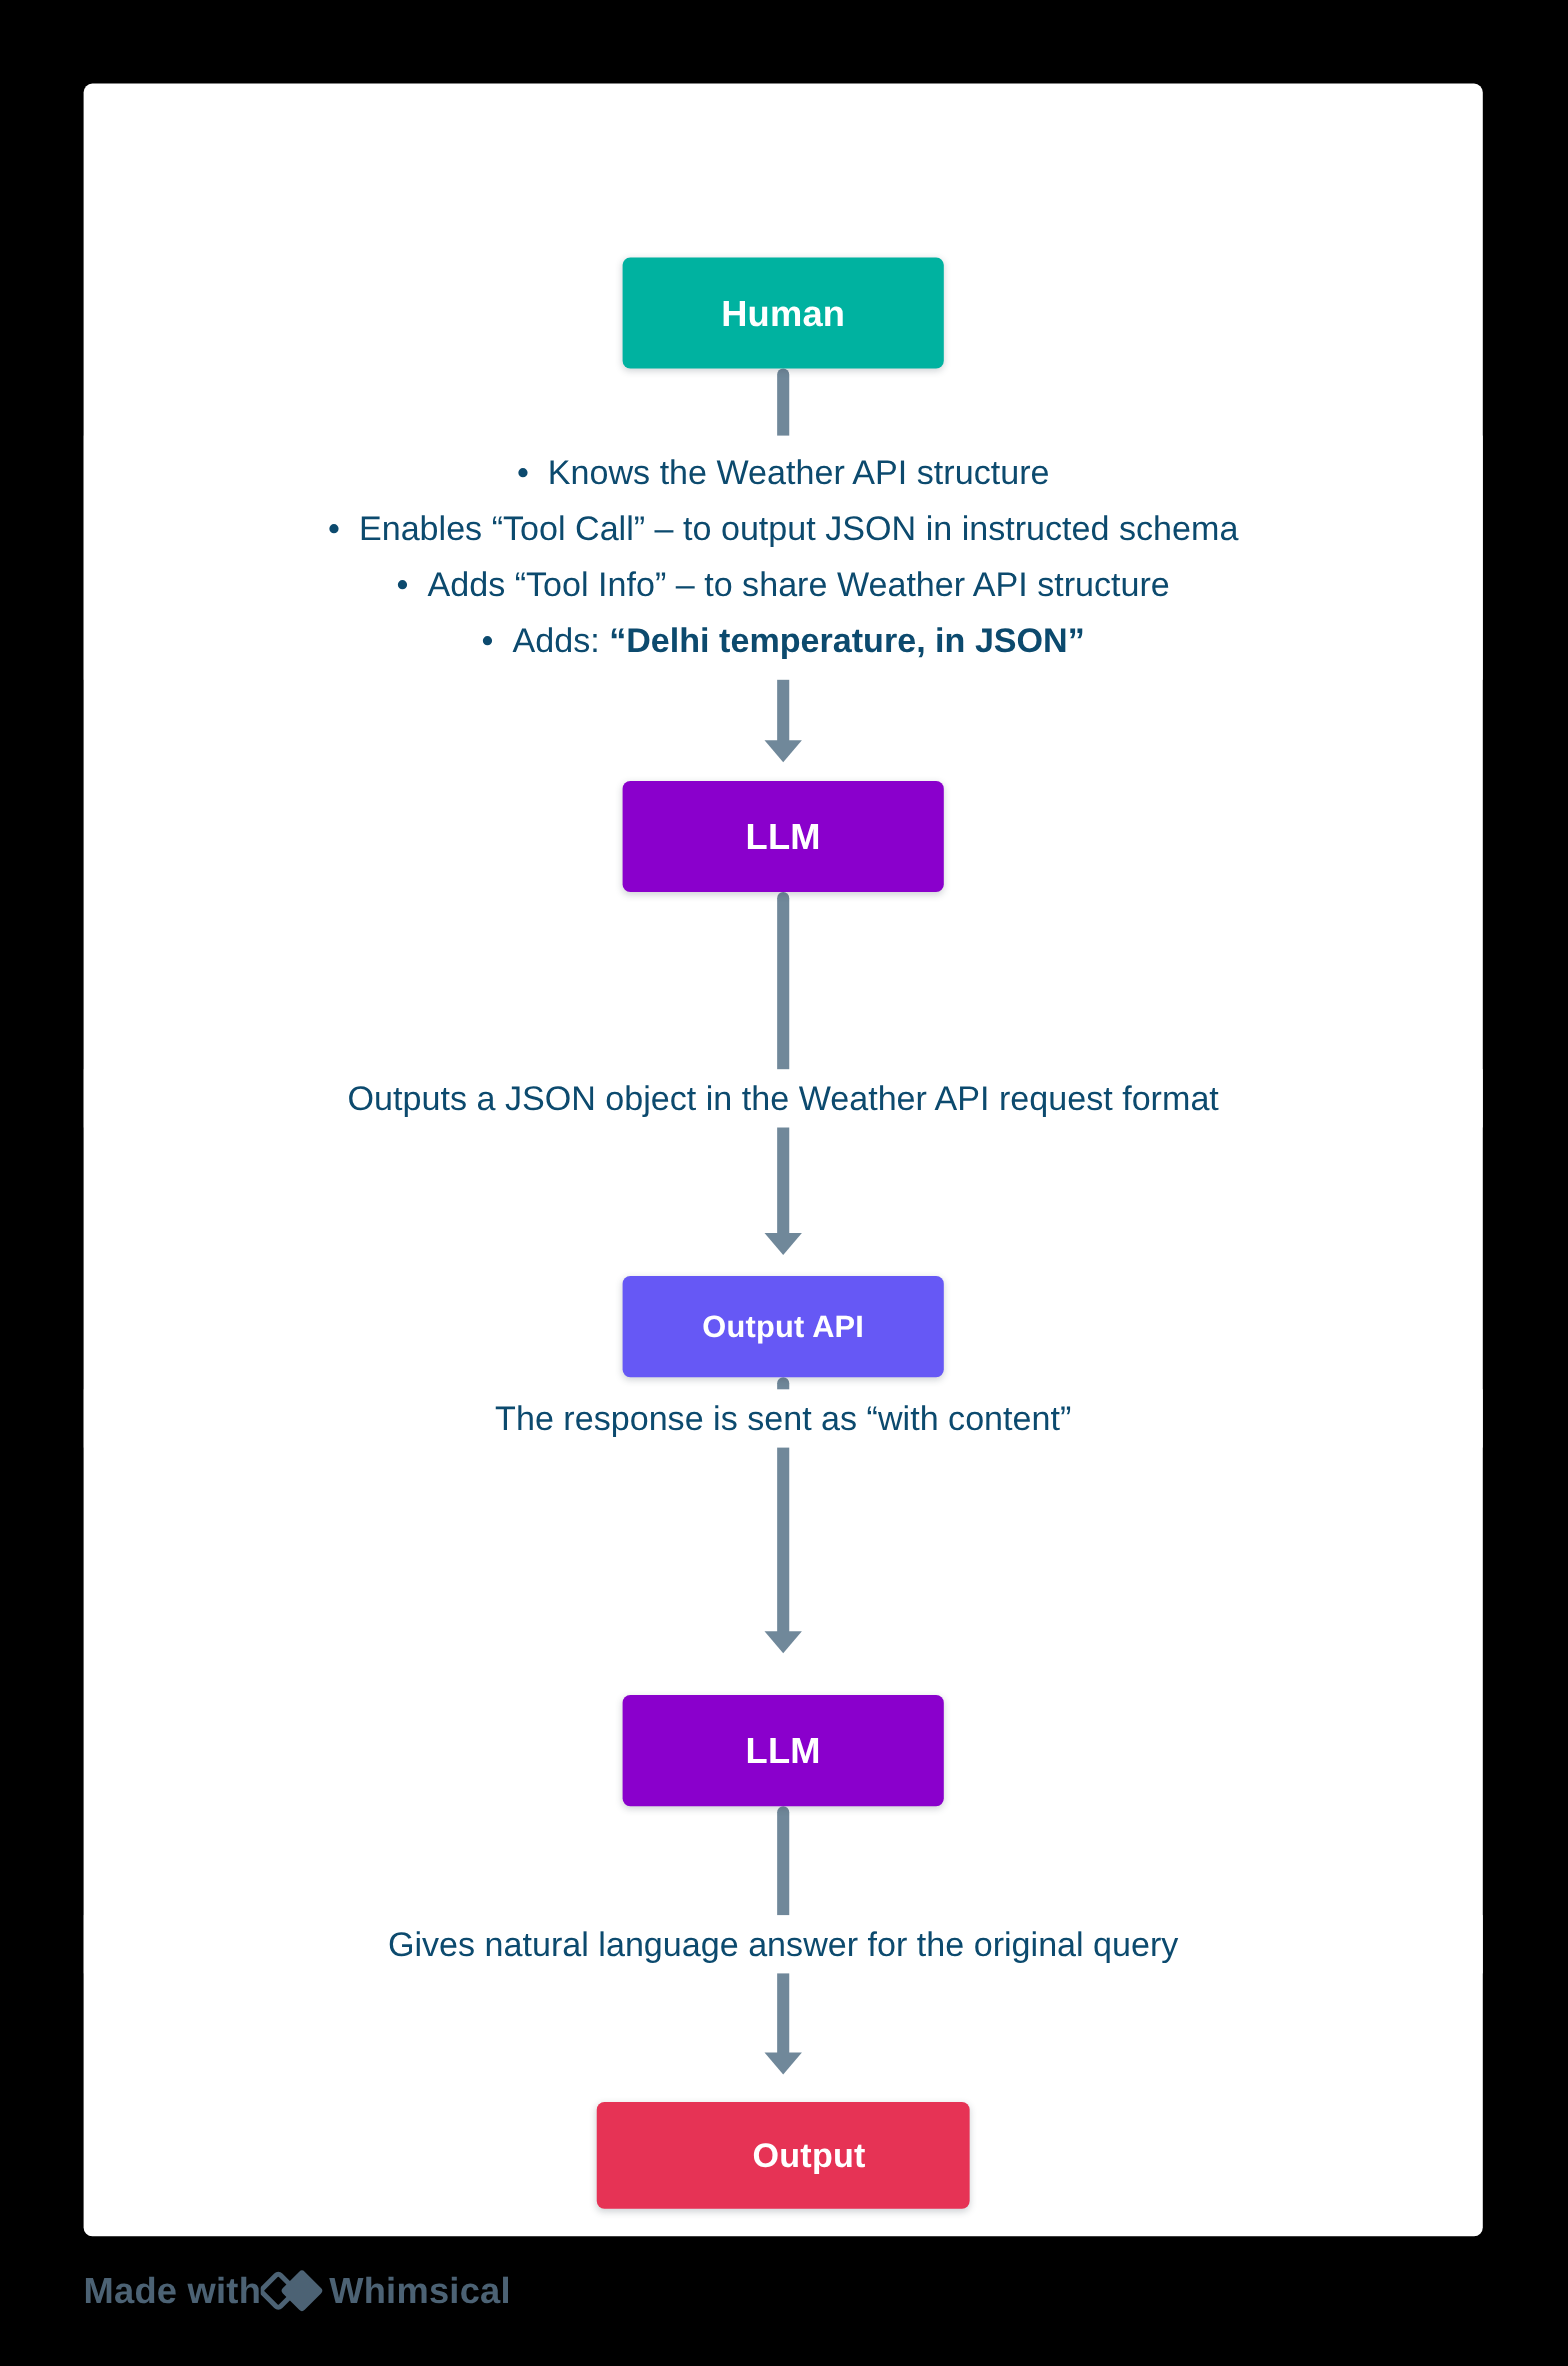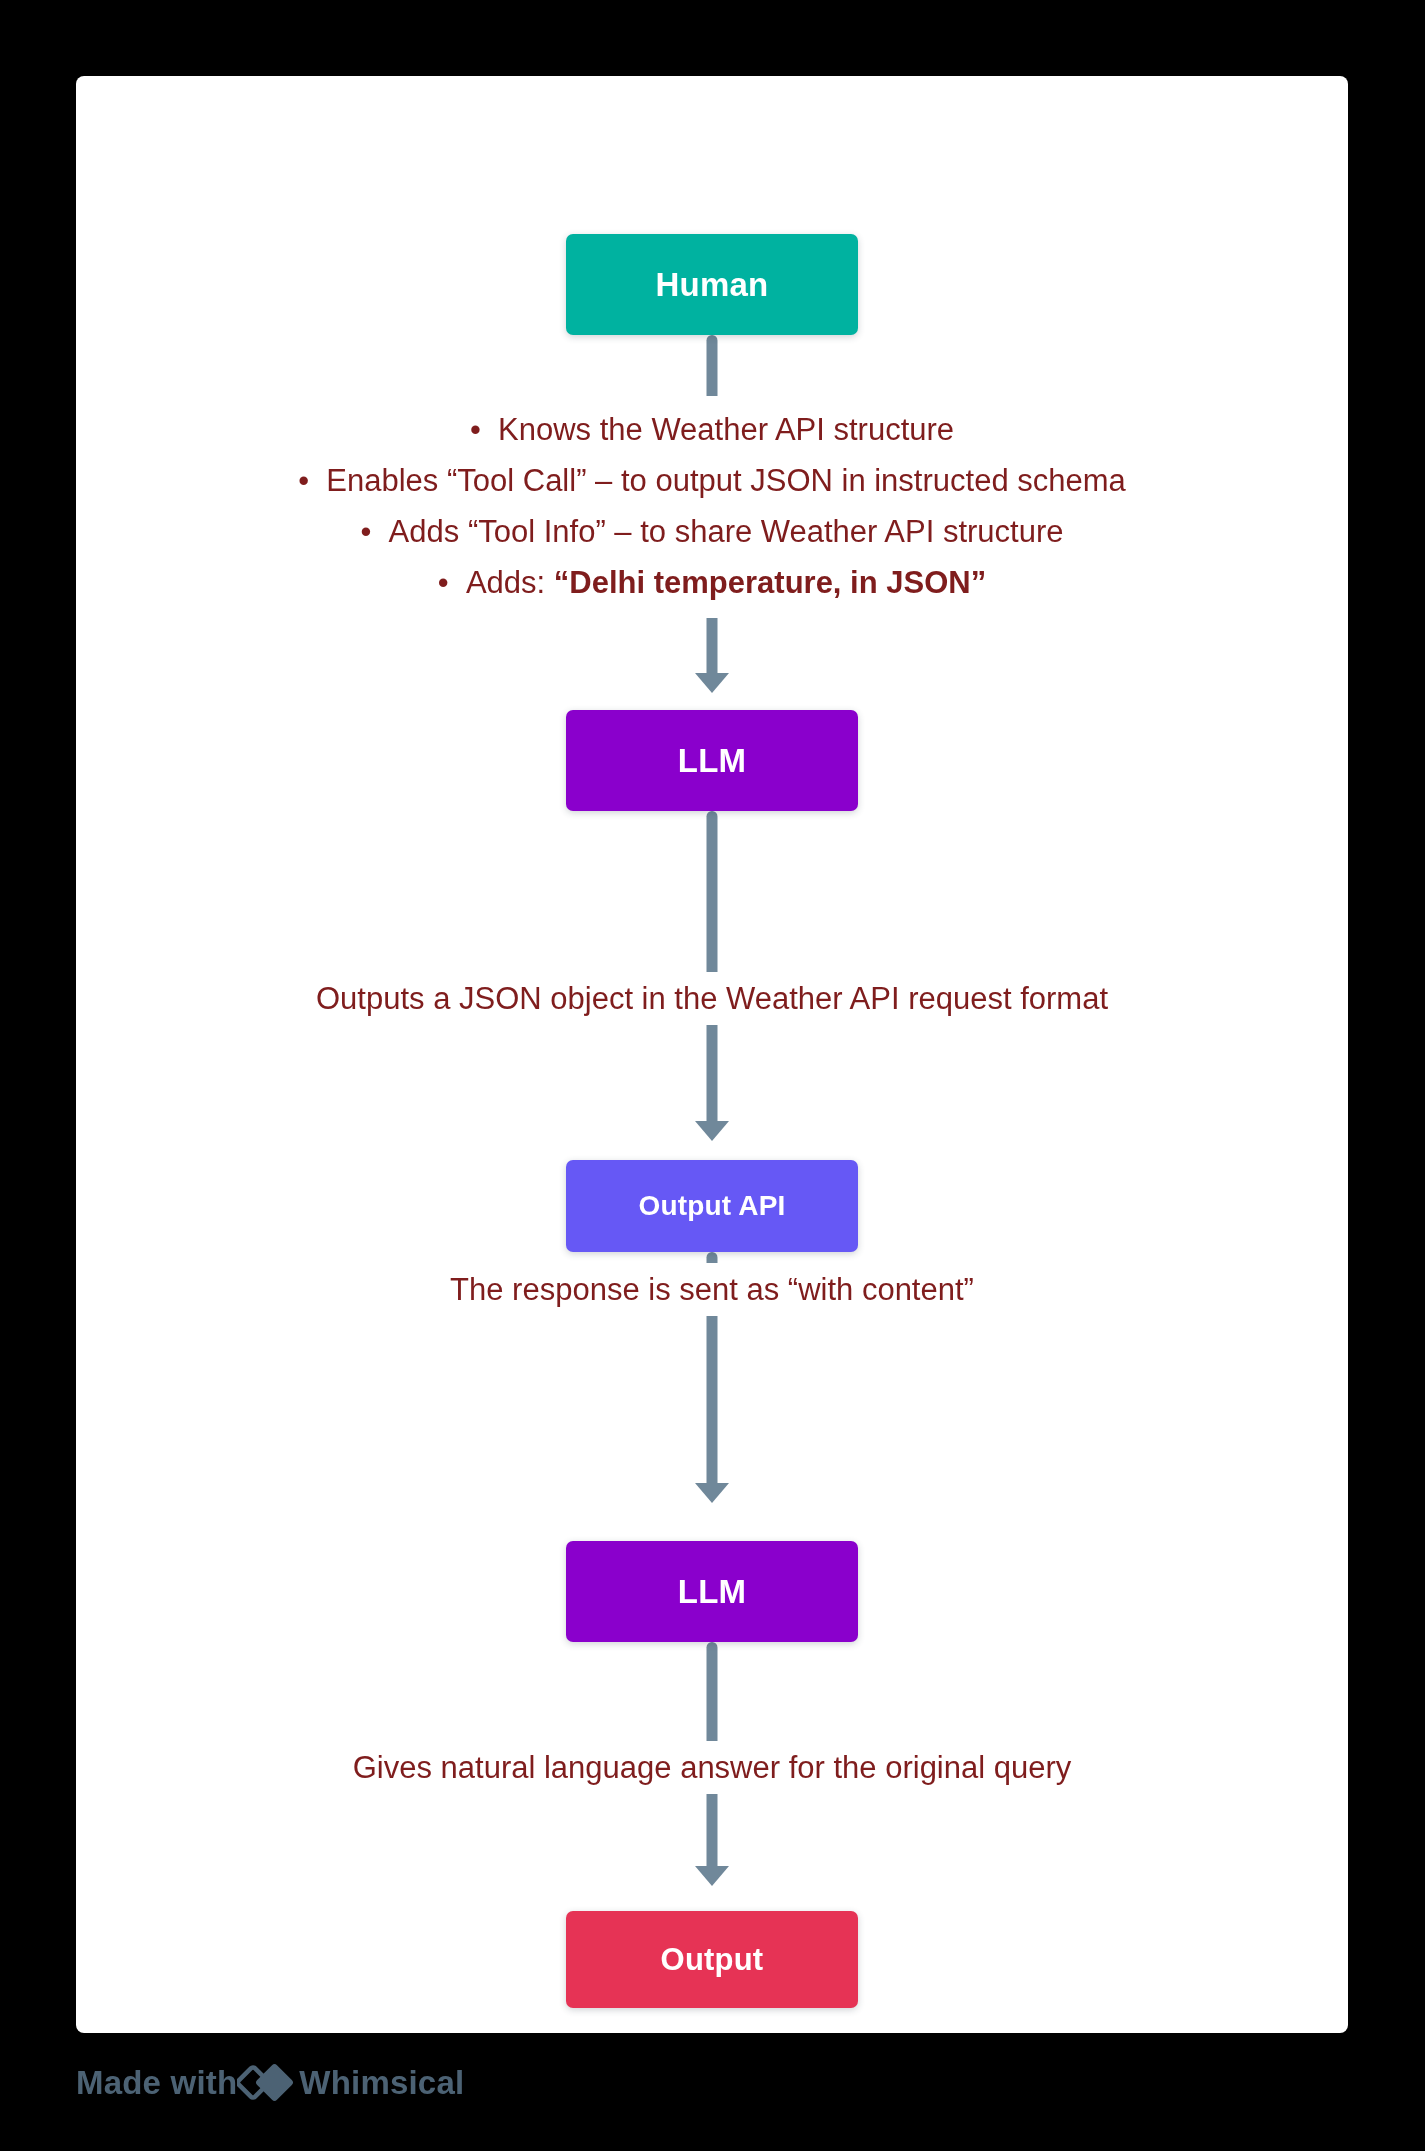--- a/index.html
+++ b/index.html
@@ -80,30 +80,30 @@
     font-size: 33px;
     font-weight: 600;
     letter-spacing: 0.2px;
     box-shadow: 0 2px 7px rgba(40, 55, 70, 0.22);
     z-index: 3;
   }
   .node--human   { background: #00B2A0; top: 158px; }
   .node--llm1    { background: #8A00CC; top: 634px; }
   .node--api     { background: #6658F5; font-size: 28px; top: 1084px; height: 92px; }
   .node--llm2    { background: #8A00CC; top: 1465px; }
-  .node--output  { background: #E63355; top: 1835px; height: 97px; font-size: 31px; }
+  .node--output  { background: #E63355; top: 1835px; height: 97px; font-size: 31px; padding-left: 47px; }
 
   
   .edge-label {
     position: absolute;
     left: 0;
     right: 0;
     text-align: center;
     background: #ffffff;
-    color: #7f1d1d;
+    color: #0c4a6e;
     z-index: 2;
   }
   .edge-label .line {
     display: block;
     white-space: nowrap;
     line-height: 1.0;
   }
 
   .bullets {
     top: 320px;

